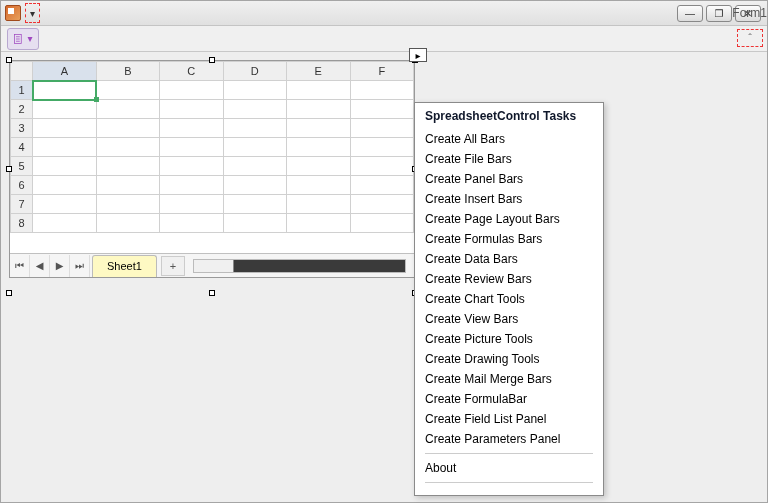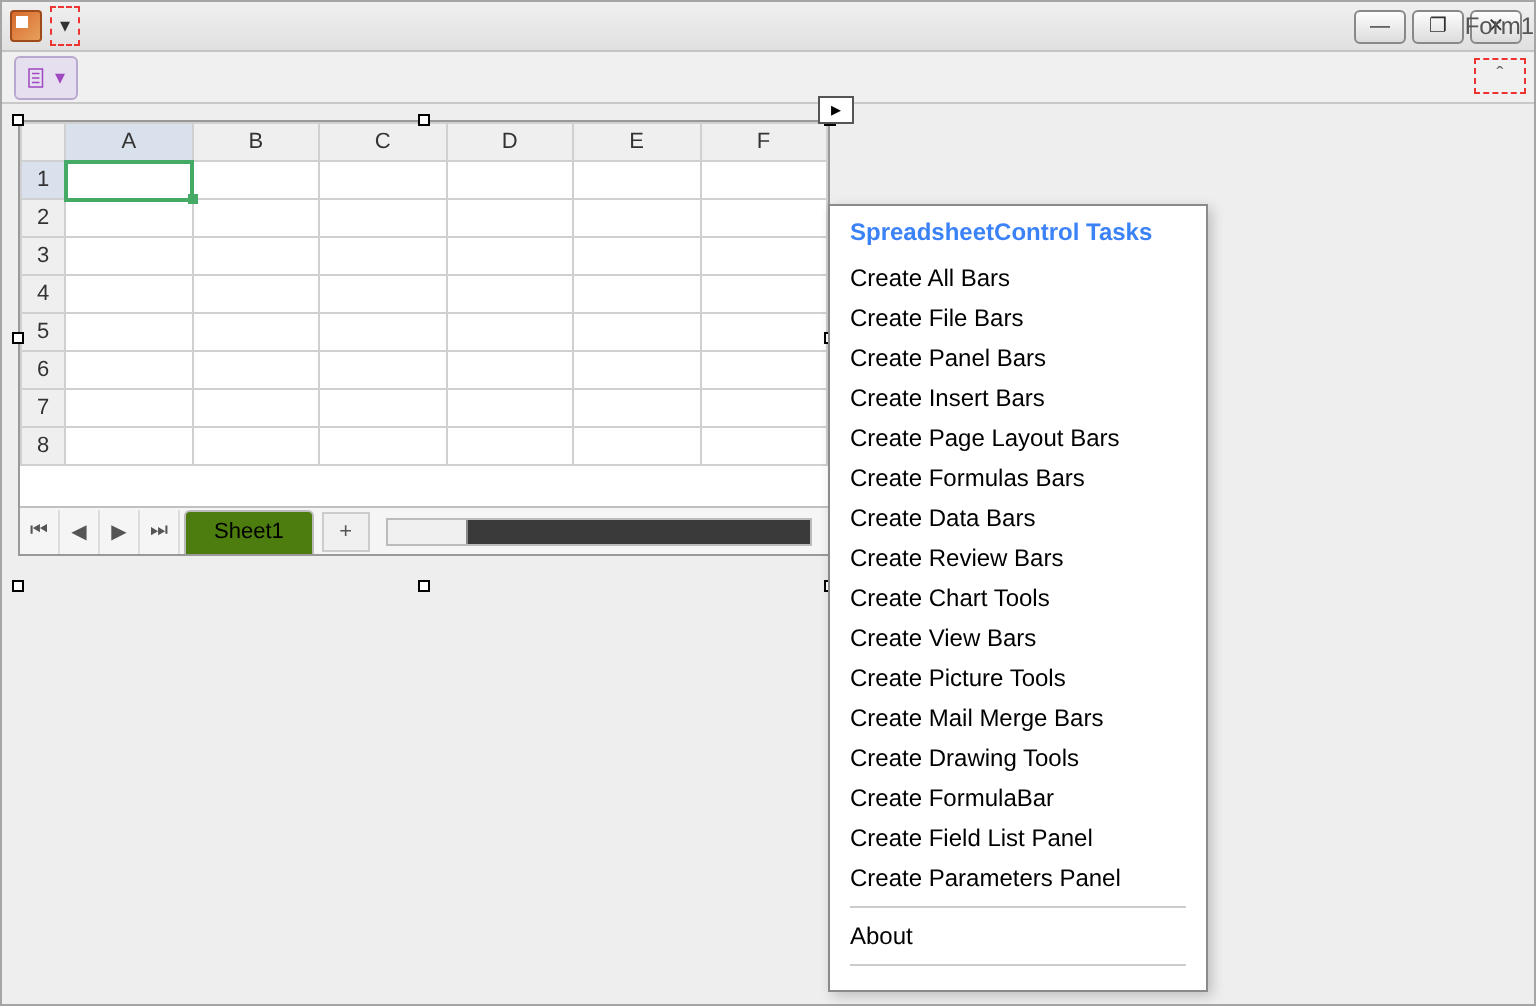--- a/index.html
+++ b/index.html
@@ -38,29 +38,29 @@
   .rowhdr { width:22px; background:#efefef; }
   .col { width:63px; }
   .sel-col { background:#d9e1ec !important; border-bottom:1px solid #888!important; }
   .sel-row { background:#d9e1ec !important; border-right:1px solid #888!important; }
   .sel-cell { outline:2px solid #4a6; outline-offset:-1px; position:relative; }
   .sel-cell:after{content:"";position:absolute;right:-3px;bottom:-3px;width:5px;height:5px;background:#4a6;}
 
   .sheet-status { height:24px; border-top:1px solid #c0c0c0; display:flex; align-items:center; font-size:11px; background:#f5f5f5; }
   .nav-btns { display:flex; }
   .nav-btn { width:20px; height:22px; display:flex; align-items:center; justify-content:center; color:#555; font-size:10px; border-right:1px solid #ddd; }
-  .sheet-tab { padding:0 14px; height:22px; display:flex; align-items:center; background:#4d7c0f; border:1px solid #bbb; border-bottom:none; border-radius:3px 3px 0 0; margin-left:2px; }
+  .sheet-tab { padding:0 14px; height:22px; display:flex; align-items:center; background:#fef9c3; border:1px solid #bbb; border-bottom:none; border-radius:3px 3px 0 0; margin-left:2px; }
   .add-sheet { width:24px; height:20px; margin-left:4px; border:1px solid #ccc; background:#f0f0f0; display:flex; align-items:center; justify-content:center; color:#555; }
   .hscroll { flex:1; margin:0 8px; height:14px; border:1px solid #bbb; background:#3a3a3a; position:relative;}
   .hscroll-thumb{position:absolute;left:0;top:0;height:100%;width:40px;background:#f0f0f0;border-right:1px solid #888;}
 
   .smart-tag { position:absolute; right:-12px; top:-12px; width:18px; height:14px; background:#fff; border:1px solid #555; display:flex; align-items:center; justify-content:center; font-size:10px; }
 
   .tasks-panel { position:absolute; left:413px; top:50px; width:190px; background:#fff; border:1px solid #8a8a8a; box-shadow:2px 2px 6px rgba(0,0,0,.2); padding:6px 10px 8px; font-size:12px; }
-  .tasks-title { font-weight:bold; color:#3b82f6; margin-bottom:6px; }
+  .tasks-title { font-weight:bold; color:#0f172a; margin-bottom:6px; }
   .tasks-panel a { display:block; color:#000000; text-decoration:none; padding:3px 0; cursor:pointer; }
   .tasks-panel hr { border:none; border-top:1px solid #ccc; margin:4px 0; }
 </style>
 </head>
 <body>
 
 <div class="window">
 
   <div class="titlebar">
     <div class="titlebar-left">
@@ -217,22 +217,22 @@
           <a>Create File Bars</a>
           <a>Create Panel Bars</a>
           <a>Create Insert Bars</a>
           <a>Create Page Layout Bars</a>
           <a>Create Formulas Bars</a>
           <a>Create Data Bars</a>
           <a>Create Review Bars</a>
           <a>Create Chart Tools</a>
           <a>Create View Bars</a>
           <a>Create Picture Tools</a>
+          <a>Create Drawing Tools</a>
           <a>Create Mail Merge Bars</a>
-          <a>Create Drawing Tools</a>
           <a>Create FormulaBar</a>
           <a>Create Field List Panel</a>
           <a>Create Parameters Panel</a>
         </div>
       <hr>
       <div id="tasks-g2">
           <a>About</a>
         </div>
       <hr>
 

